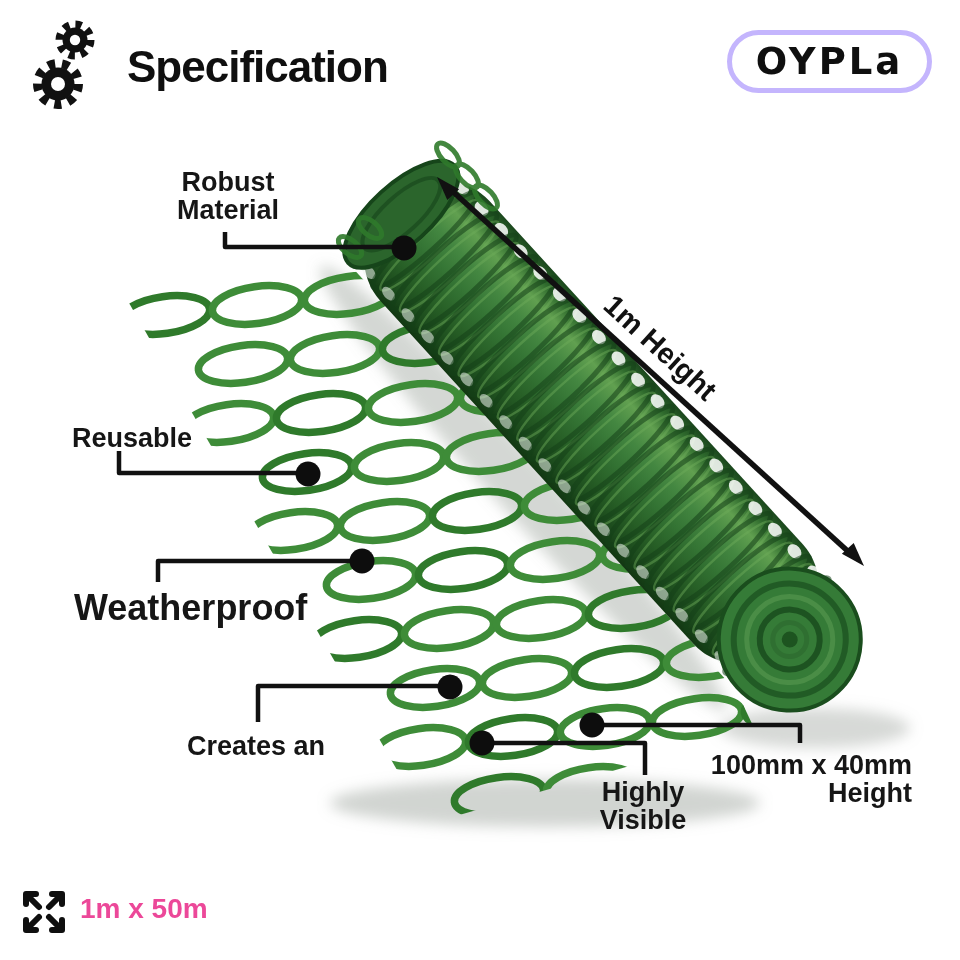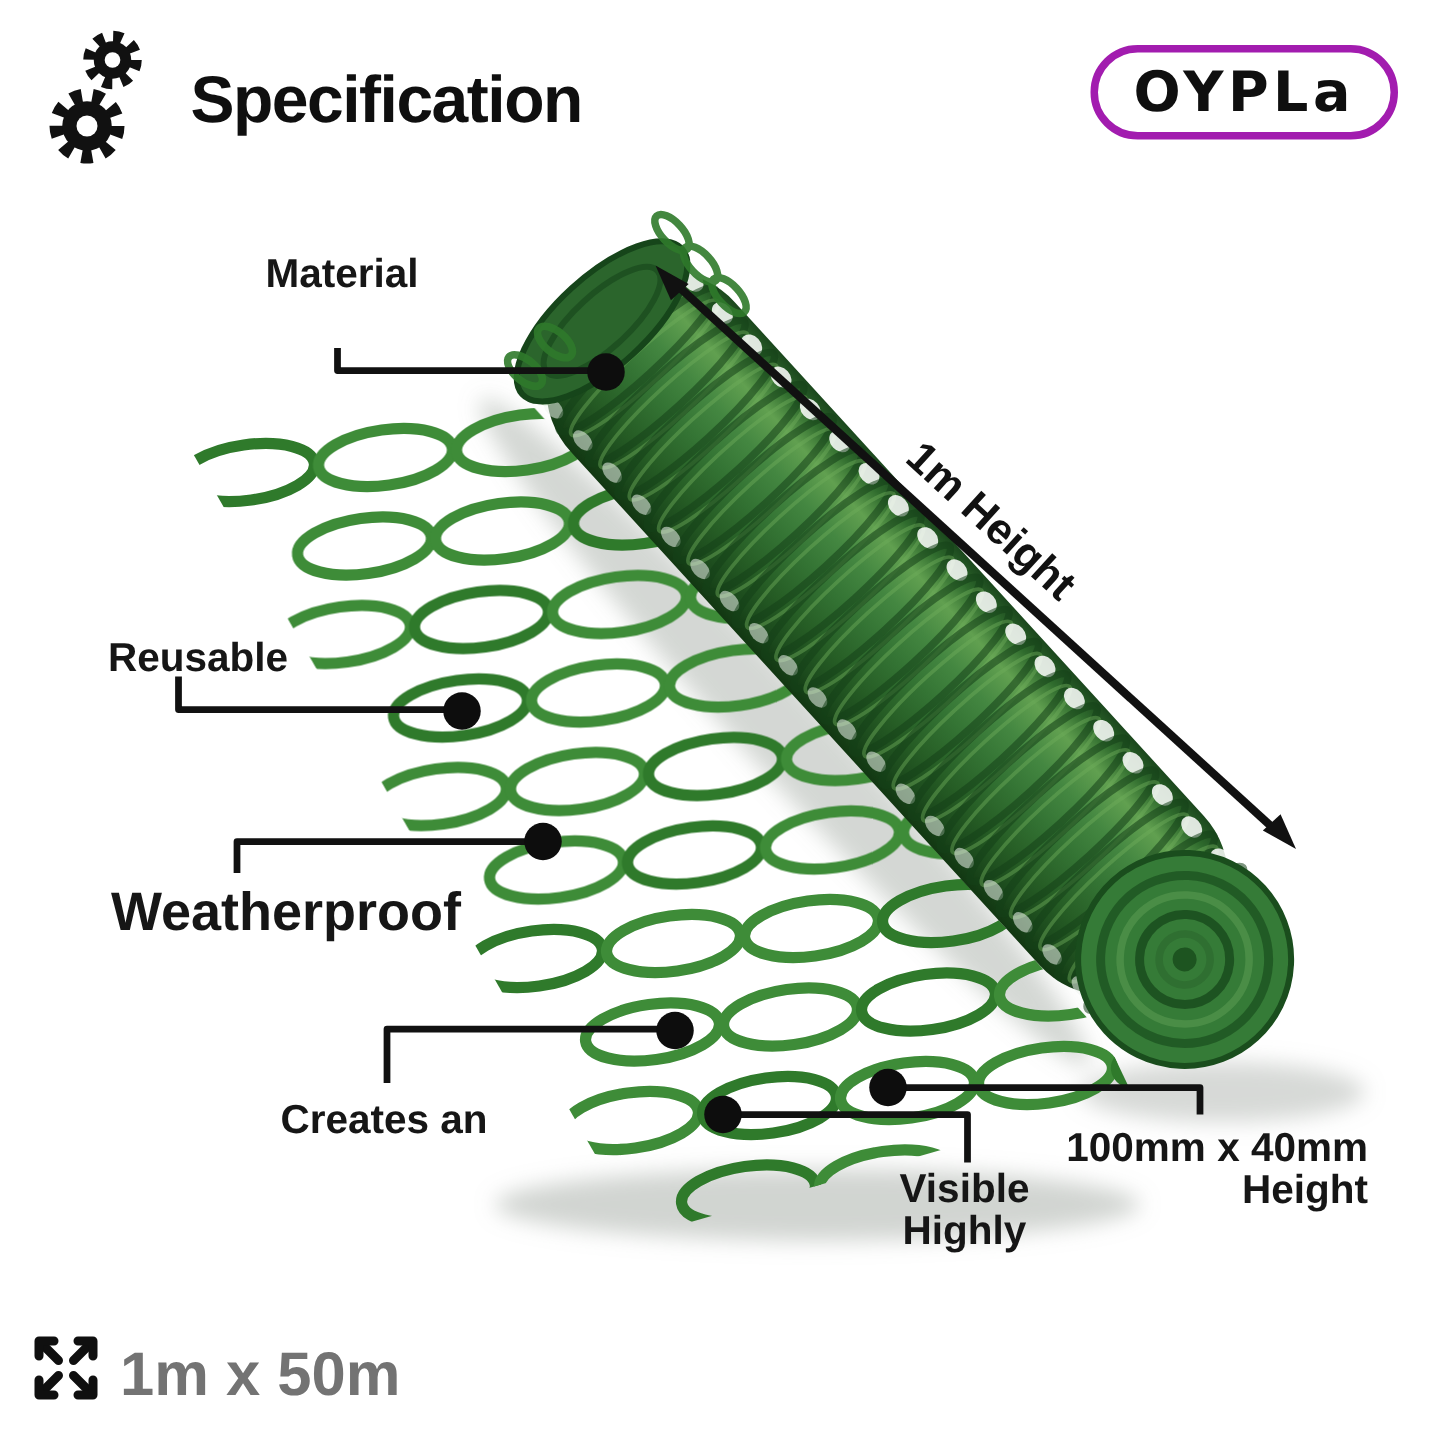--- a/index.html
+++ b/index.html
@@ -1,37 +1,37 @@
 <!DOCTYPE html>
 <html><head>
 <meta charset="utf-8">
 <style>
   html,body{margin:0;padding:0;background:#fff;}
   .page{position:relative;width:960px;height:960px;background:#fff;overflow:hidden;
         font-family:"Liberation Sans",sans-serif;color:#141414;}
   .title{position:absolute;left:127px;top:16px;font-size:44px;font-weight:700;
          letter-spacing:-1px;color:#0f0f0f;line-height:1;}
   .gears{position:absolute;left:32px;top:20px;width:64px;height:90px;}
-  .logo{position:absolute;left:727px;top:30px;width:205px;height:63px;border:5px solid #a21caf;
+  .logo{position:absolute;left:727px;top:30px;width:205px;height:63px;border:5px solid #c4b5fd;
         border-radius:32px;box-sizing:border-box;display:flex;align-items:center;justify-content:center;}
   .logo span{font-family:"DejaVu Sans",sans-serif;font-weight:700;font-size:37px;
              letter-spacing:3px;color:#0f0f0f;}
   .product{position:absolute;left:0;top:0;width:960px;height:960px;}
   .callout{position:absolute;font-weight:700;font-size:27px;line-height:1.05;color:#161616;}
   .callout span{display:block;}
   .c-robust{left:137px;top:168px;width:182px;text-align:center;}
   .c-reusable{left:72px;top:424px;}
   .c-weather{left:74px;top:589px;font-size:36px;}
   .c-barrier{left:156px;top:732px;width:200px;text-align:center;}
   .c-highly{left:573px;top:778px;width:140px;text-align:center;}
   .c-holes{left:688px;top:751px;width:224px;text-align:right;}
   .dim-label{position:absolute;left:660px;top:348px;font-size:29px;font-weight:700;color:#111;
              transform:translate(-50%,-50%) rotate(42.3deg);white-space:nowrap;}
   .footer-icon{position:absolute;left:20px;top:888px;width:48px;height:48px;}
-  .size-label{position:absolute;left:80px;top:893px;font-size:41px;font-weight:700;color:#737373;}
+  .size-label{position:absolute;left:80px;top:893px;font-size:28px;font-weight:700;color:#ec4899;}
 </style>
 </head>
 <body>
 
 <div class="page">
 
   <svg class="gears" viewBox="0 0 64 90" aria-hidden="true">
     <g fill="#111" stroke="#111">
       <circle cx="43" cy="20" r="15.5" fill="none" stroke-width="8" stroke-dasharray="6.1 6.07"></circle>
       <circle cx="43" cy="20" r="12.5" stroke="none"></circle>
@@ -261,30 +261,31 @@
     </g>
 
     <g>
       <line x1="449" y1="188" x2="852" y2="555" stroke="#111" stroke-width="5.5"></line>
       <polygon points="437,177 447.3,200.1 459.1,189.3" fill="#111"></polygon>
       <polygon points="864,566 841.9,553.7 853.7,542.9" fill="#111"></polygon>
     </g>
   </svg>
 
   <div class="callout c-robust">
+    <span>Robust</span>
     <span>Material</span>
   </div>
   <div class="callout c-reusable">Reusable</div>
   <div class="callout c-weather">Weatherproof</div>
   <div class="callout c-barrier">
     <span>Creates an</span>
   </div>
   <div class="callout c-highly">
+    <span>Highly</span>
     <span>Visible</span>
-    <span>Highly</span>
   </div>
   <div class="callout c-holes">
     <span>100mm x 40mm</span>
     <span>Height</span>
   </div>
 
   <div class="dim-label">1m Height</div>
 
   <svg class="footer-icon" viewBox="0 0 48 48" aria-hidden="true">
     <g stroke="#0f0f0f" stroke-width="6" fill="none" stroke-linecap="round" stroke-linejoin="round">

